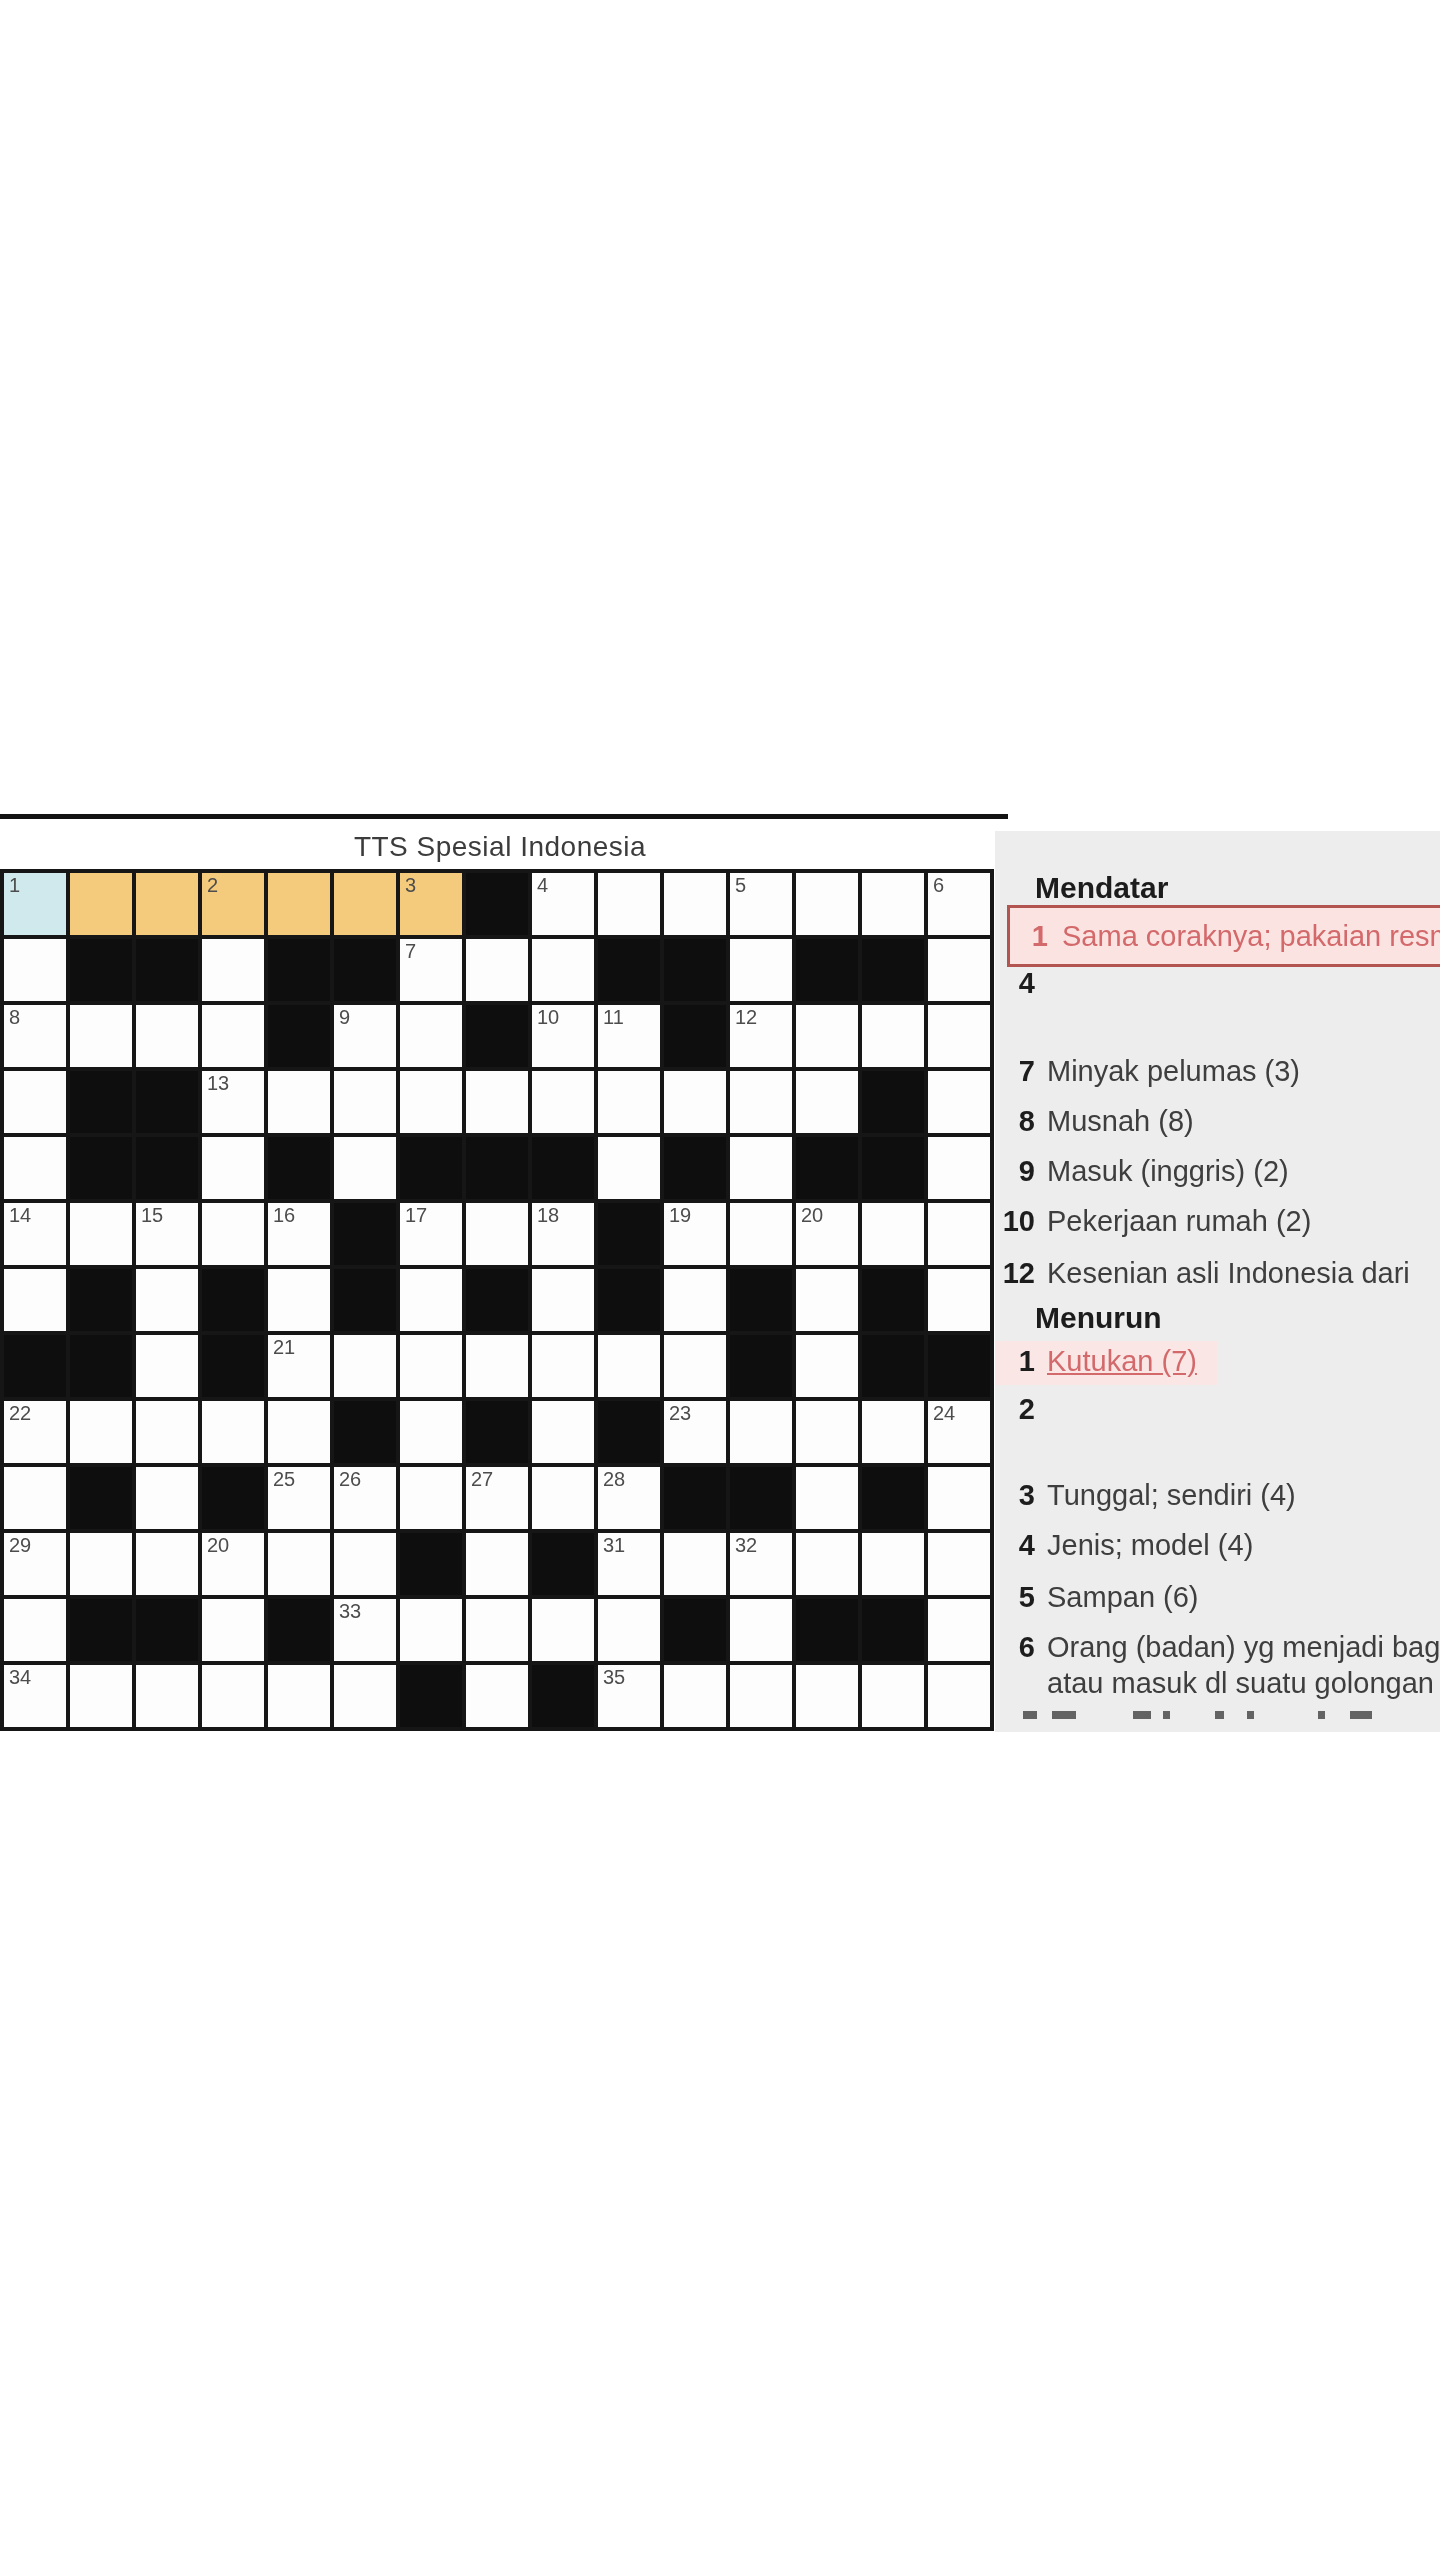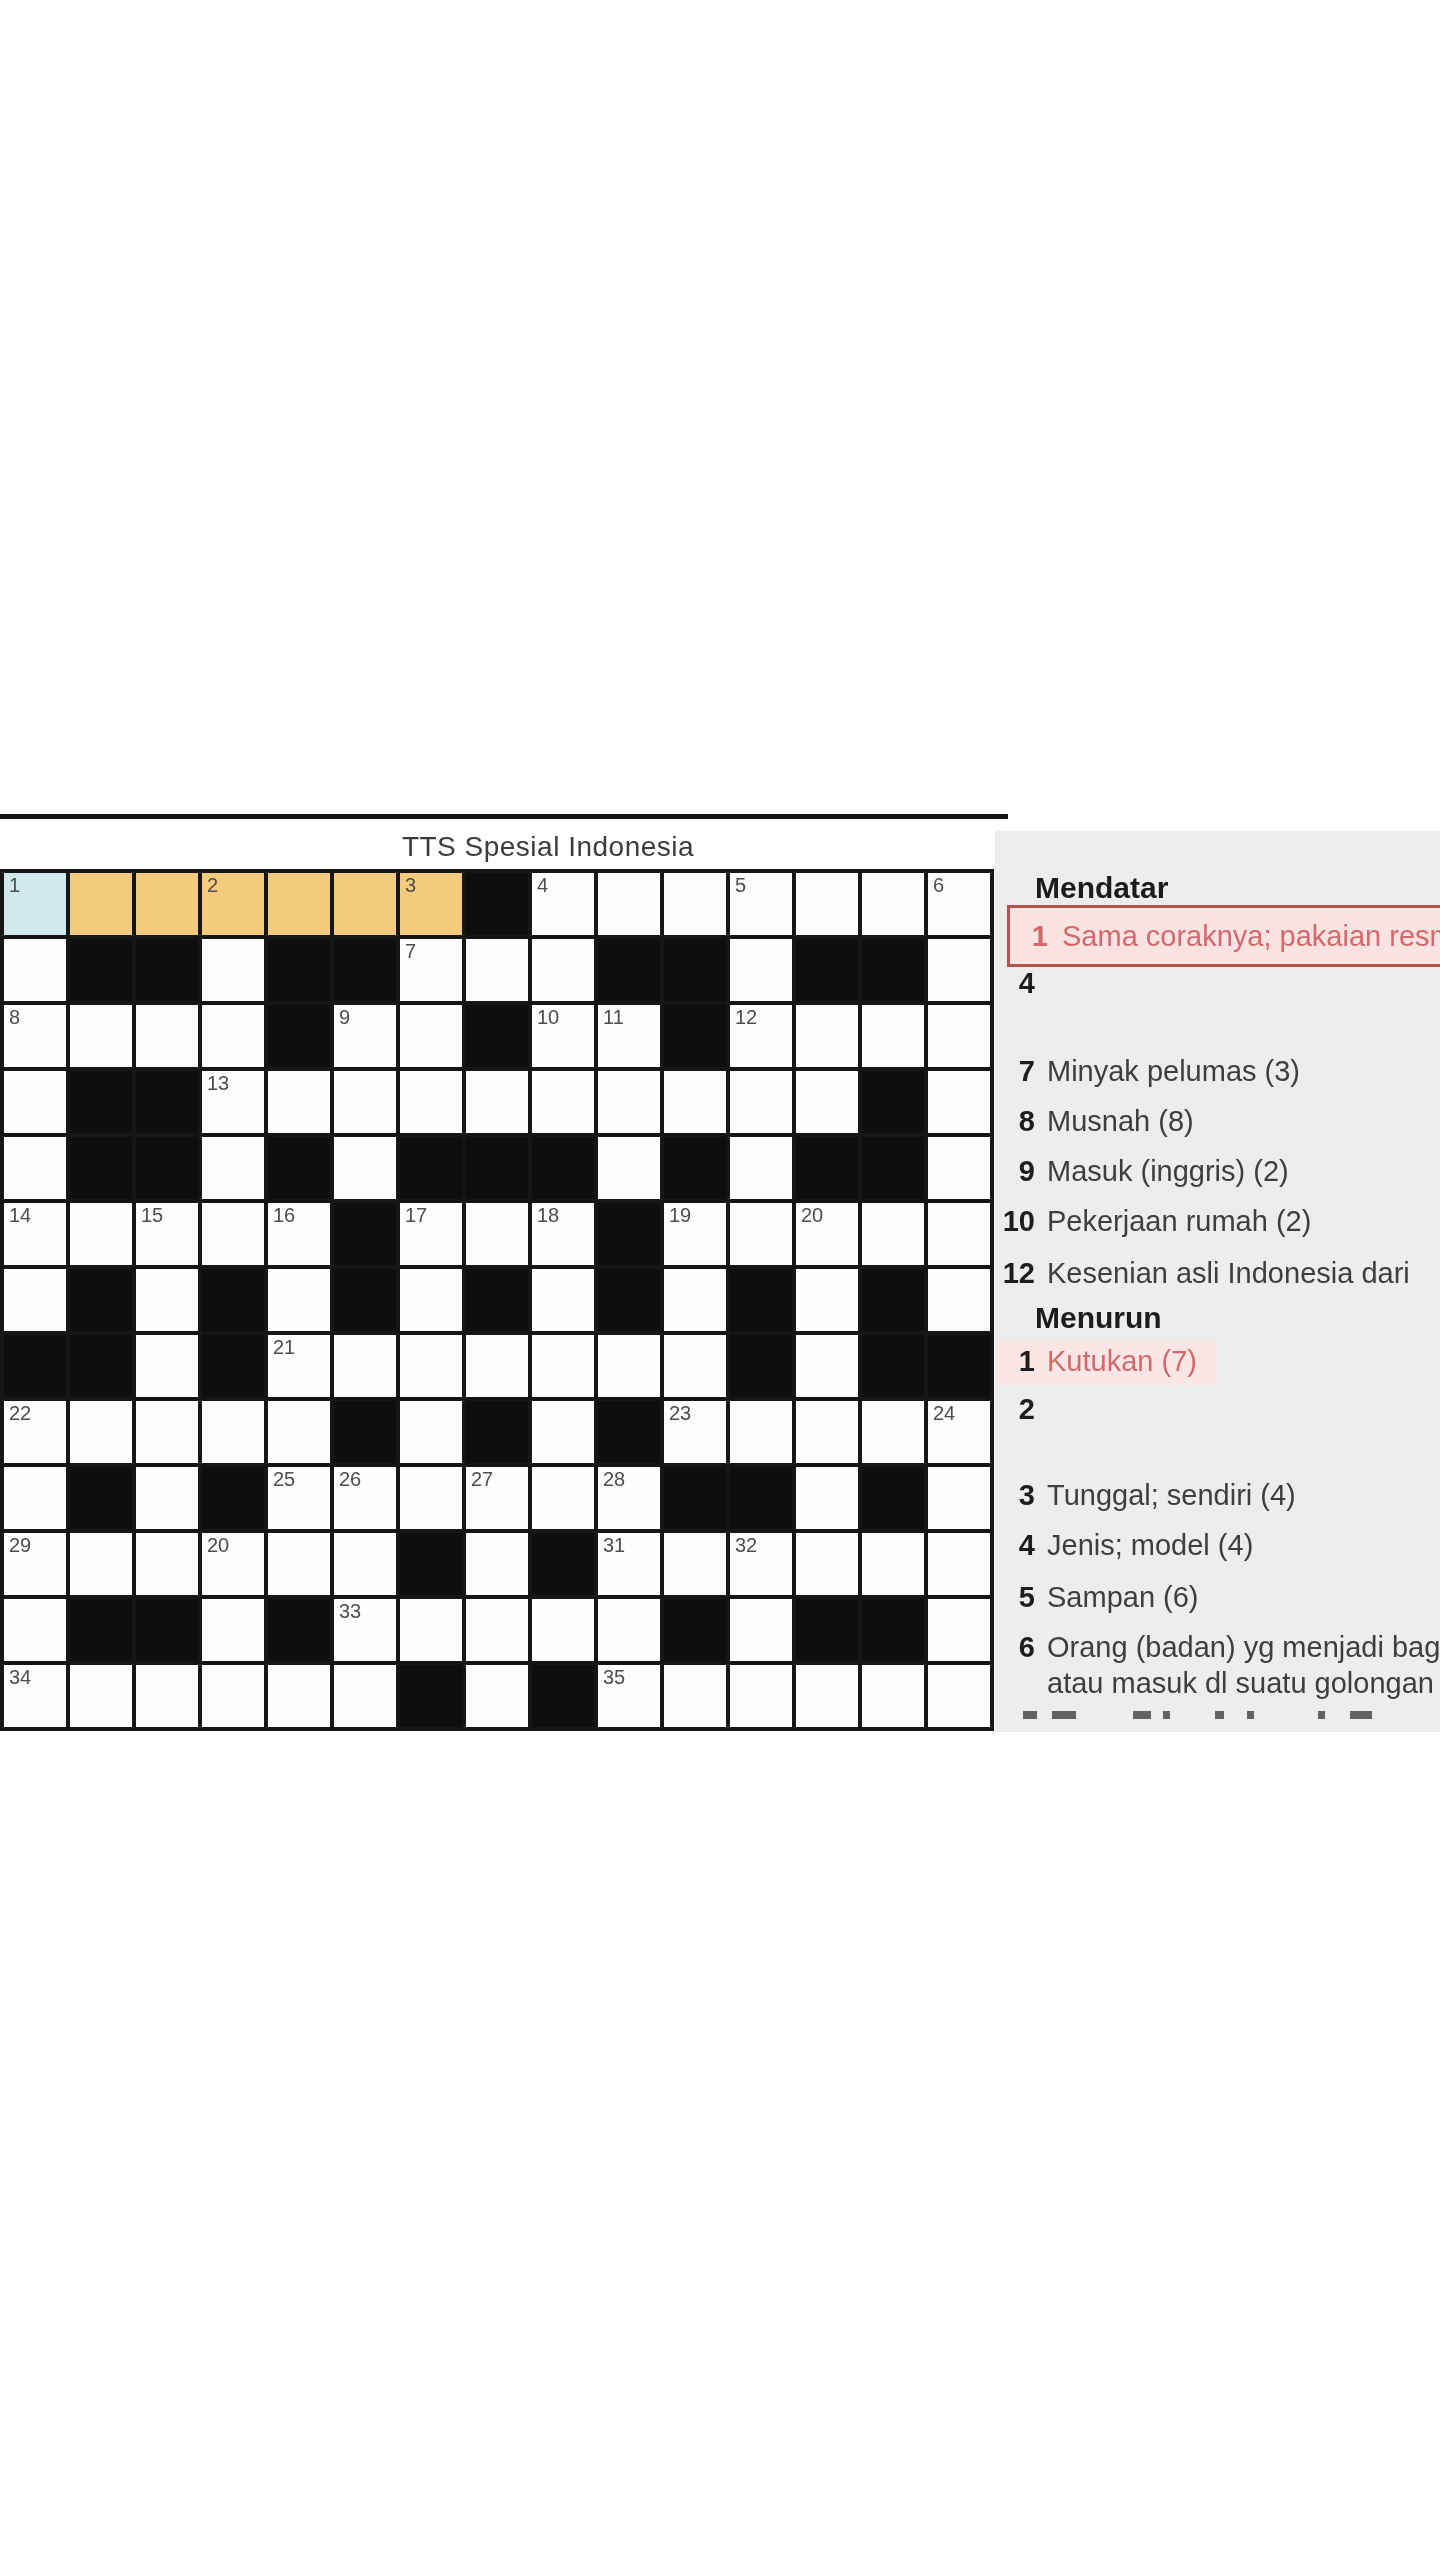--- a/index.html
+++ b/index.html
@@ -5,21 +5,21 @@
   html,body{margin:0;padding:0;}
   body{
     width:1440px;height:2560px;background:#ffffff;position:relative;
     overflow:hidden;font-family:"Liberation Sans",sans-serif;
     -webkit-font-smoothing:antialiased;
   }
   
   .top-line{position:absolute;left:0;top:814px;width:1008px;height:5px;background:#121212;}
   .title{
     position:absolute;left:0;top:831px;width:1000px;text-align:center;
-    font-size:28px;color:#3c3c3c;letter-spacing:0.5px;margin-left:48px;
+    font-size:28px;color:#3c3c3c;letter-spacing:0.5px;
   }
   .grid{
     position:absolute;left:0;top:869px;
     display:grid;grid-template-columns:repeat(15,62px);grid-auto-rows:62px;
     gap:4px;background:var(--line);border:4px solid var(--line);
   }
   .cell{position:relative;background:var(--white-cell);}
   .cell.b{background:var(--black-cell);}
   .cell.o{background:var(--active-word);}
   .cell.s{background:var(--selected-cell);}
@@ -38,21 +38,21 @@
   .clue .txt div:empty{display:none;}
   .nowrap{white-space:nowrap;}
   .active-box{
     position:absolute;left:12px;top:74px;width:470px;height:56px;
     background:var(--hl-bg);border:3px solid var(--hl-border);
     display:flex;align-items:center;line-height:1;
   }
   .active-box .num{width:26px;margin-left:12px;text-align:right;font-weight:bold;color:var(--hl-text);flex:0 0 auto;}
   .active-box .txt{margin-left:14px;color:var(--hl-text);white-space:nowrap;}
   .clue.d1{background:var(--hl-bg2);padding:2px 20px 6px 0;margin-top:-2px;}
-  .clue.d1 .txt{color:var(--hl-text);}
+  .clue.d1 .txt{color:var(--hl-text);text-decoration:underline;}
   
   .clip-marks{position:absolute;top:880px;left:0;height:10px;}
   .clip-marks i{position:absolute;top:0;height:8px;background:#4a4a4a;opacity:.85;}
 </style>
 </head>
 <body>
 
 <div class="top-line"></div>
 
 <div class="title">TTS Spesial Indonesia</div>

